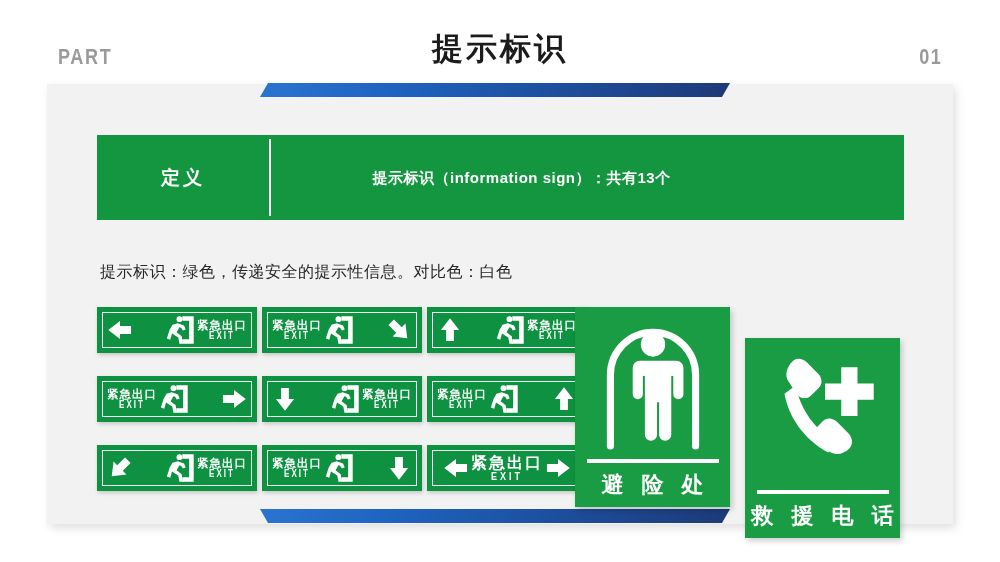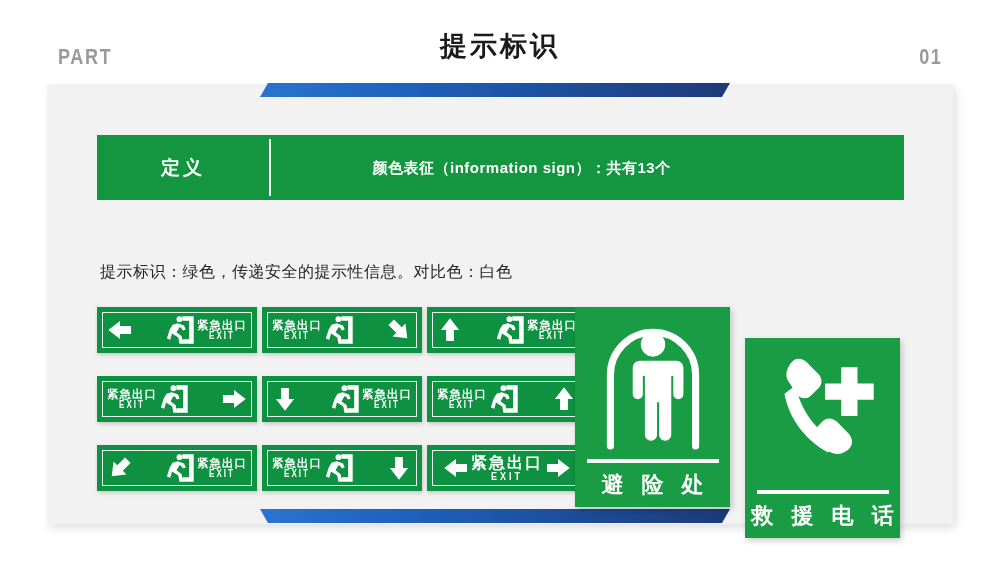--- a/index.html
+++ b/index.html
@@ -22,21 +22,21 @@
   }
   #page-number{
     position:absolute;right:58px;top:44px;
     font-size:22px;font-weight:bold;color:#9a9a9a;
     letter-spacing:2px;
     transform:scaleX(.82);transform-origin:right center;
   }
   #page-title{
     position:absolute;left:0;top:28px;width:1000px;
     text-align:center;
-    font-size:27px;font-weight:bold;color:#1b1b1b;
+    font-size:31px;font-weight:bold;color:#1b1b1b;
     letter-spacing:3px;
   }
   
   #panel{
     position:absolute;left:47px;top:84px;width:906px;height:440px;
     background:#f2f2f2;
     box-shadow:3px 4px 9px rgba(0,0,0,.13);
   }
   .blue-bar{
     position:absolute;height:14px;
@@ -46,21 +46,21 @@
     left:260px;top:83px;width:470px;
     clip-path:polygon(8px 0,470px 0,462px 14px,0 14px);
   }
   #bottom-bar{
     left:260px;top:509px;width:470px;
     clip-path:polygon(0 0,470px 0,462px 14px,8px 14px);
     box-shadow:0 3px 6px rgba(0,0,0,.18);
   }
   
   #definition{
-    position:absolute;left:97px;top:135px;width:807px;height:65px;
+    position:absolute;left:97px;top:135px;width:807px;height:85px;
     background:#13963f;display:flex;
   }
   #definition-label{
     width:172px;flex:0 0 172px;
     display:flex;align-items:center;justify-content:center;
     color:#ffffff;font-size:19px;font-weight:bold;letter-spacing:3px;
   }
   #definition-divider{
     width:2px;background:#ffffff;margin:4px 0;flex:0 0 2px;
   }
@@ -149,21 +149,21 @@
 </div>
 
 <div id="panel"></div>
 <div class="blue-bar" id="top-bar"></div>
 <div class="blue-bar" id="bottom-bar"></div>
 
 <div id="definition">
   <div id="definition-label">定义</div>
   <div id="definition-divider"></div>
   <div id="definition-body">
-    <div class="line">颜色表征（information sign）：共有13个</div>
+    <div class="line">提示标识（information sign）：共有13个</div>
   </div>
 </div>
 
 <div id="color-note">提示标识：绿色，传递安全的提示性信息。对比色：白色</div>
 
 <div id="exit-grid">
     <div class="exit-sign">
       <div class="exit-inner">
         <span class="sg arrow">
           <svg viewBox="0 0 40 40">

